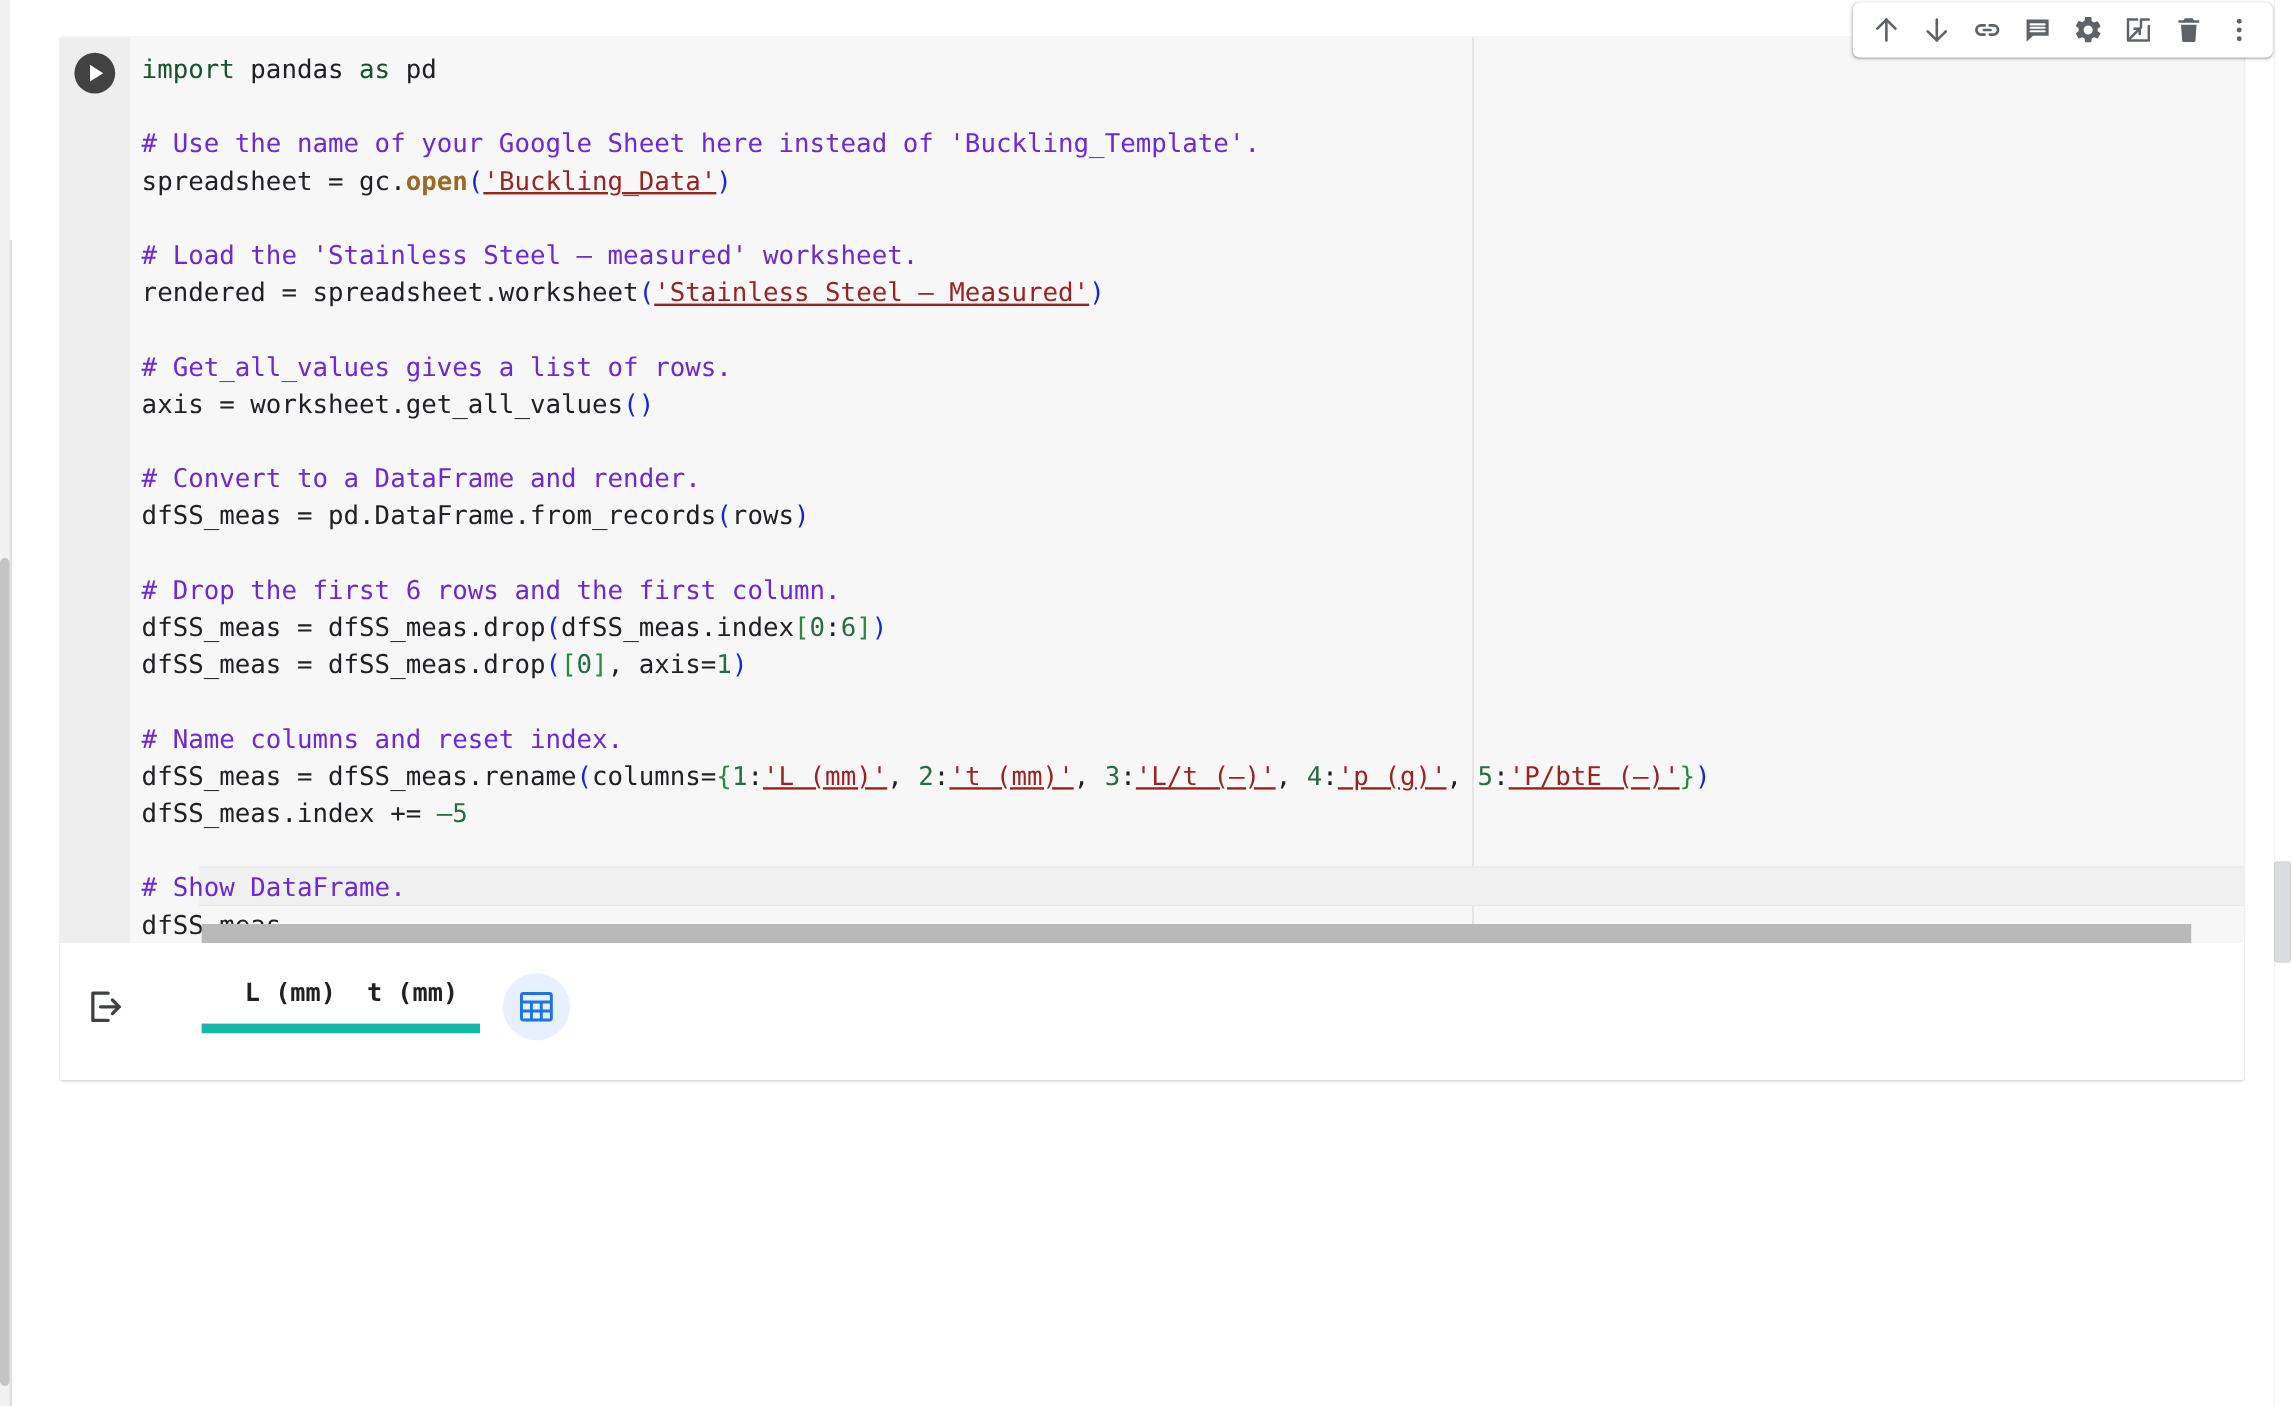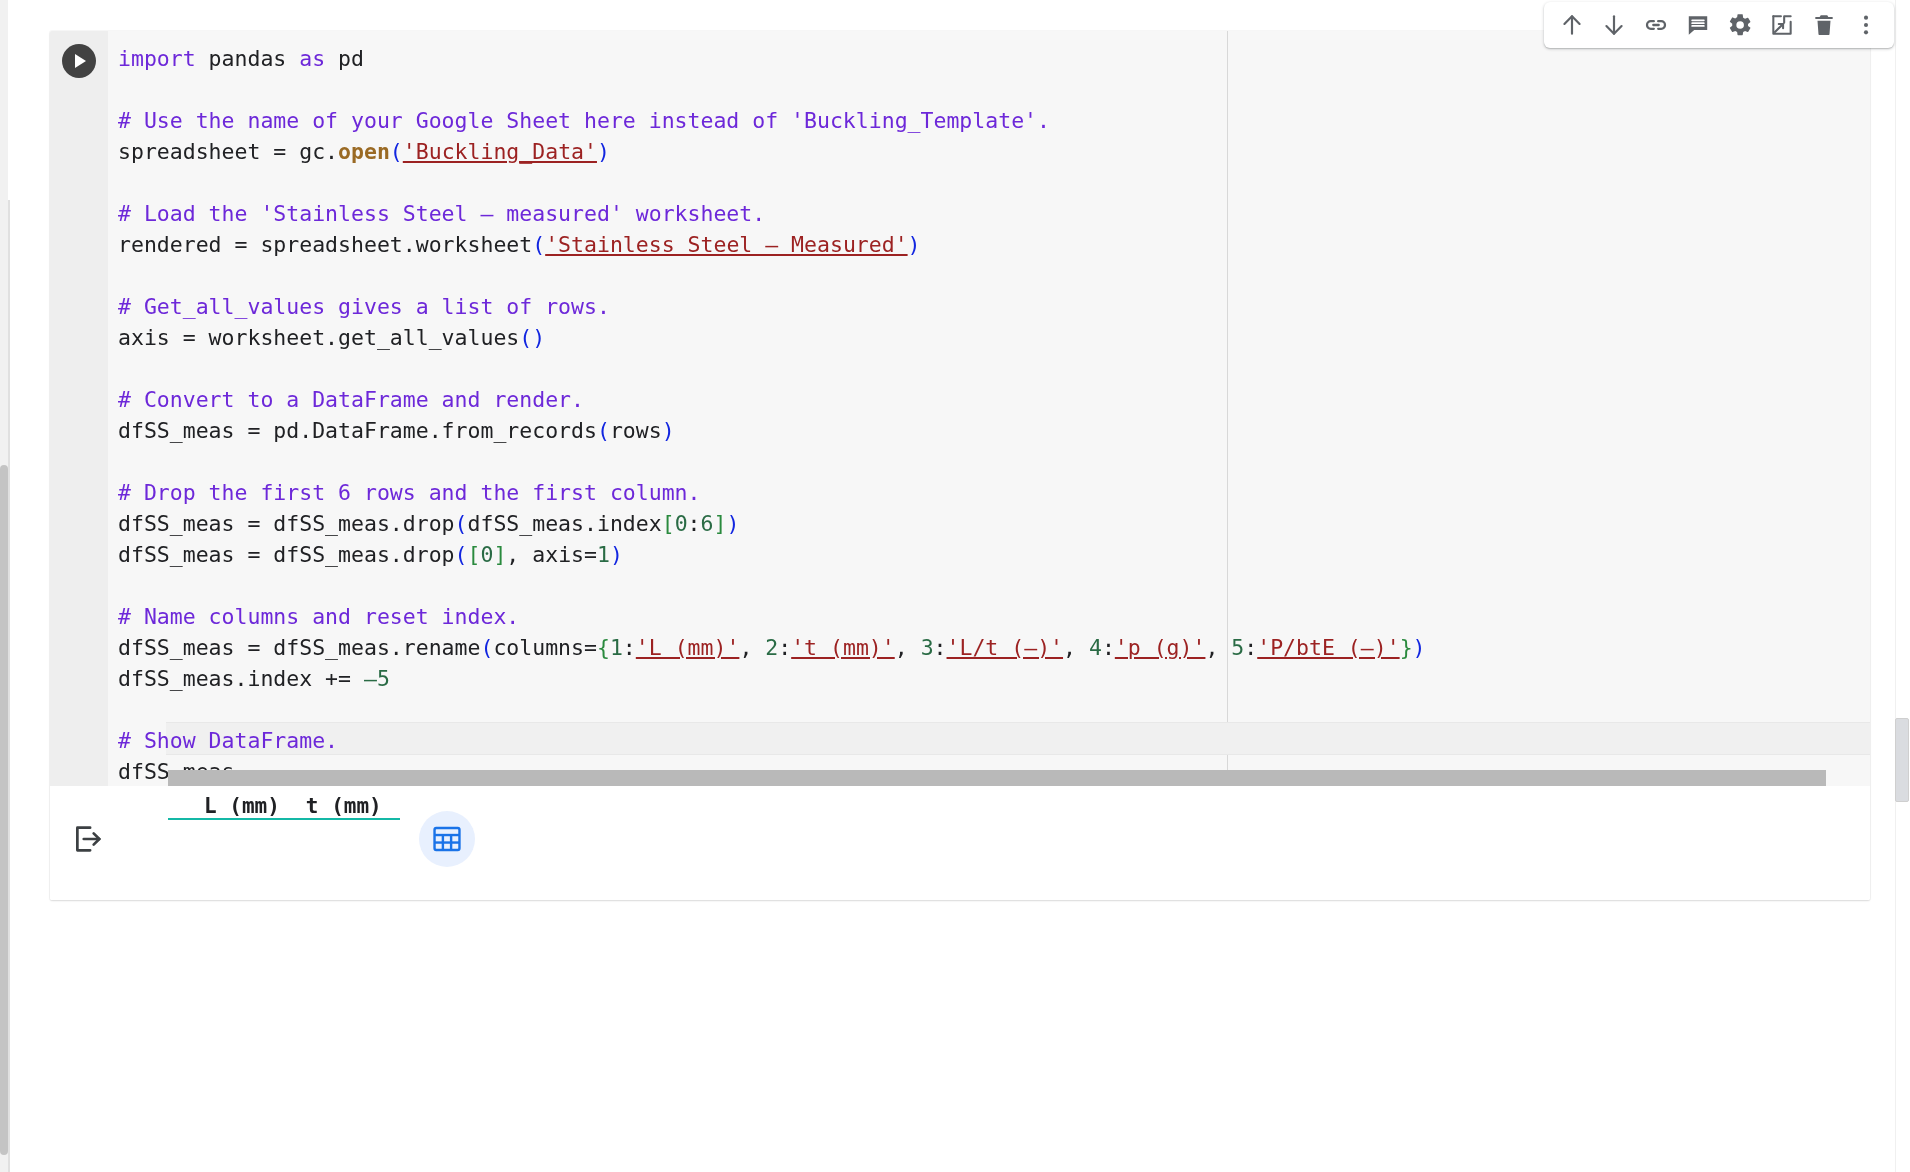--- a/index.html
+++ b/index.html
@@ -121,21 +121,21 @@
     margin: 0;
     padding: 12px 0 0 10px;
     font-family: "DejaVu Sans Mono", "Liberation Mono", monospace;
     font-size: 21.5px;
     line-height: 31px;
     color: #202124;
     white-space: pre;
     position: relative;
     z-index: 2;
   }
-  .kw   { color: #6d28d9; }
+  .kw   { color: #14532d; }
   .cmt  { color: #6d28d9; }
   .str  { color: #9c2222; text-decoration: underline; }
   .fn   { color: #9a6a24; font-weight: bold; }
   .par  { color: #1226e0; }
   .num  { color: #2a6b45; }
   .brc  { color: #2a8a3e; }
 
   .hl-band {
     position: absolute;
     left: 58px;
@@ -169,23 +169,24 @@
     position: absolute;
     left: 16px; top: 30px;
     width: 44px; height: 44px;
     display: flex; align-items: center; justify-content: center;
     color: #3c4043;
     cursor: pointer;
   }
   .df-preview {
     position: absolute;
     left: 118px;
-    top: 7px;
+    top: 28px;
     width: 232px;
-    border-bottom: 2px solid #14b8a6;
+    border-bottom: 8px solid #14b8a6;
+    padding-bottom: 14px;
   }
   .df-head {
     font-family: "DejaVu Sans Mono", "Liberation Mono", monospace;
     font-size: 21px;
     font-weight: bold;
     color: #202124;
     letter-spacing: 0px;
     display: flex;
     gap: 26px;
     padding-left: 36px;

